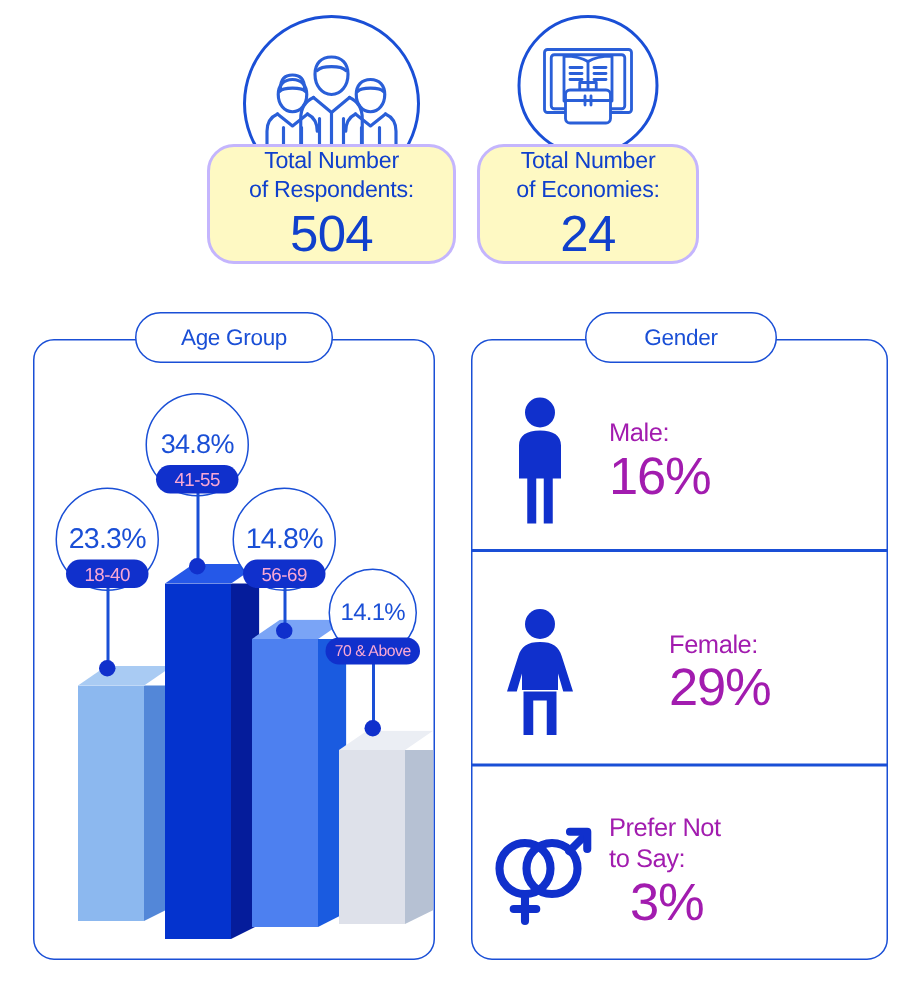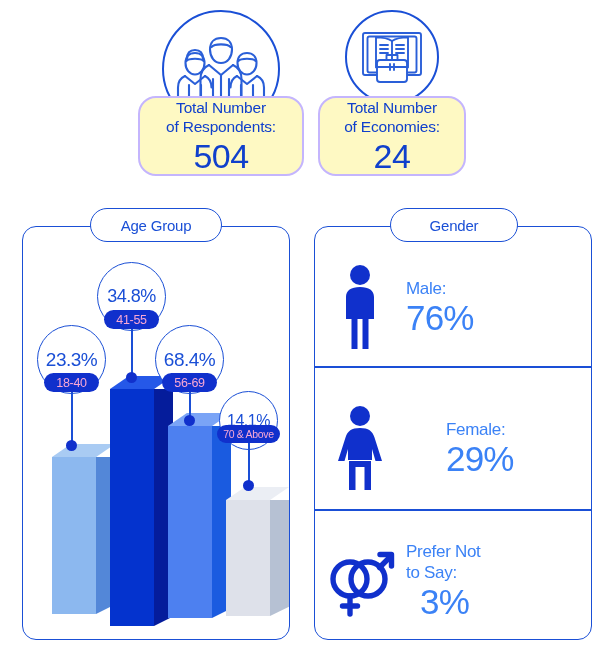--- a/index.html
+++ b/index.html
@@ -113,21 +113,21 @@
     align-items: center;
     width: 100%;
   }
   .gender-divider {
     position: absolute;
     left: 0; width: 100%;
     height: 1.6px;
     background: #1a4fd6;
   }
   .gender-icon { width: 92px; display: flex; justify-content: center; align-items: center; }
-  .gender-text { color: #3b82f6; }
+  .gender-text { color: #a21caf; }
   .gender-label { font-size: 17px; line-height: 21px; letter-spacing: -0.3px; }
   .gender-value { font-size: 35px; line-height: 38px; letter-spacing: -0.8px; }
   .gender-text.indent .gender-value { margin-left: 14px; }
 </style>
 </head>
 <body>
 
 <div id="root">
 
   <div class="summary-card">
@@ -241,28 +241,28 @@
   <div class="callout">
     <div class="leader-line" style="left:131px; top:324px; height:55px;"></div>
     <div class="leader-dot" style="left:126px; top:372px;"></div>
     <div class="callout-circle" style="left:97px; top:262px; width:69px; height:69px; font-size:18px;">34.8%</div>
     <div class="callout-pill" style="left:104px; top:310px; width:55px; height:19px; font-size:12.5px;">41-55</div>
   </div>
 
   <div class="callout">
     <div class="leader-line" style="left:189px; top:382px; height:40px;"></div>
     <div class="leader-dot" style="left:184px; top:415px;"></div>
-    <div class="callout-circle" style="left:155px; top:325px; width:69px; height:69px; font-size:19px;">68.4%</div>
+    <div class="callout-circle" style="left:155px; top:325px; width:69px; height:69px; font-size:19px;">14.8%</div>
     <div class="callout-pill" style="left:162px; top:373px; width:55px; height:19px; font-size:12.5px;">56-69</div>
   </div>
 
   <div class="callout">
     <div class="leader-line" style="left:248px; top:440px; height:46px;"></div>
     <div class="leader-dot" style="left:243px; top:480px;"></div>
-    <div class="callout-circle" style="left:219px; top:391px; width:59px; height:59px; font-size:16px;">14.1%</div>
+    <div class="callout-circle" style="left:219px; top:379px; width:59px; height:59px; font-size:16px;">14.1%</div>
     <div class="callout-pill" style="left:217px; top:425px; width:63px; height:18px; font-size:10.5px;">70 &amp; Above</div>
   </div>
 
   <div class="panel" style="left:314px; top:226px; width:278px; height:414px;"></div>
 
   <div class="panel-pill" style="left:390px; top:208px; width:128px; height:34px;">Gender</div>
 
   <div style="position:absolute; left:314px; top:226px; width:278px; height:414px;">
 
     <div class="gender-divider" style="top:140px;"></div>
@@ -270,21 +270,21 @@
 
     <div class="gender-row" style="top:22px; height:118px;">
       <div class="gender-icon">
         <svg width="52" height="86" viewBox="0 0 52 86" fill="#1030cc">
           <circle cx="26" cy="11" r="10"></circle>
           <path d="M26 23c-9 0-14 3.5-14 10v22h5.5v30h6V55h5v30h6V55H40V33c0-6.5-5-10-14-10z"></path>
         </svg>
       </div>
       <div class="gender-text">
         <div class="gender-label">Male:</div>
-        <div class="gender-value">76%</div>
+        <div class="gender-value">16%</div>
       </div>
     </div>
 
     <div class="gender-row" style="top:163px; height:118px;gap:40px;">
       <div class="gender-icon">
         <svg width="52" height="86" viewBox="0 0 52 86" fill="#1030cc">
           <circle cx="26" cy="11" r="10"></circle>
           <path d="M26 23c-8.5 0-12.5 3-14.5 9.5L4 56h6.5l3.5-12v11h24V44l3.5 12H48l-7.5-23.5C38.5 26 34.5 23 26 23z"></path>
           <path d="M15 56v29h6.5V62h9v23H37V56z"></path>
         </svg>

